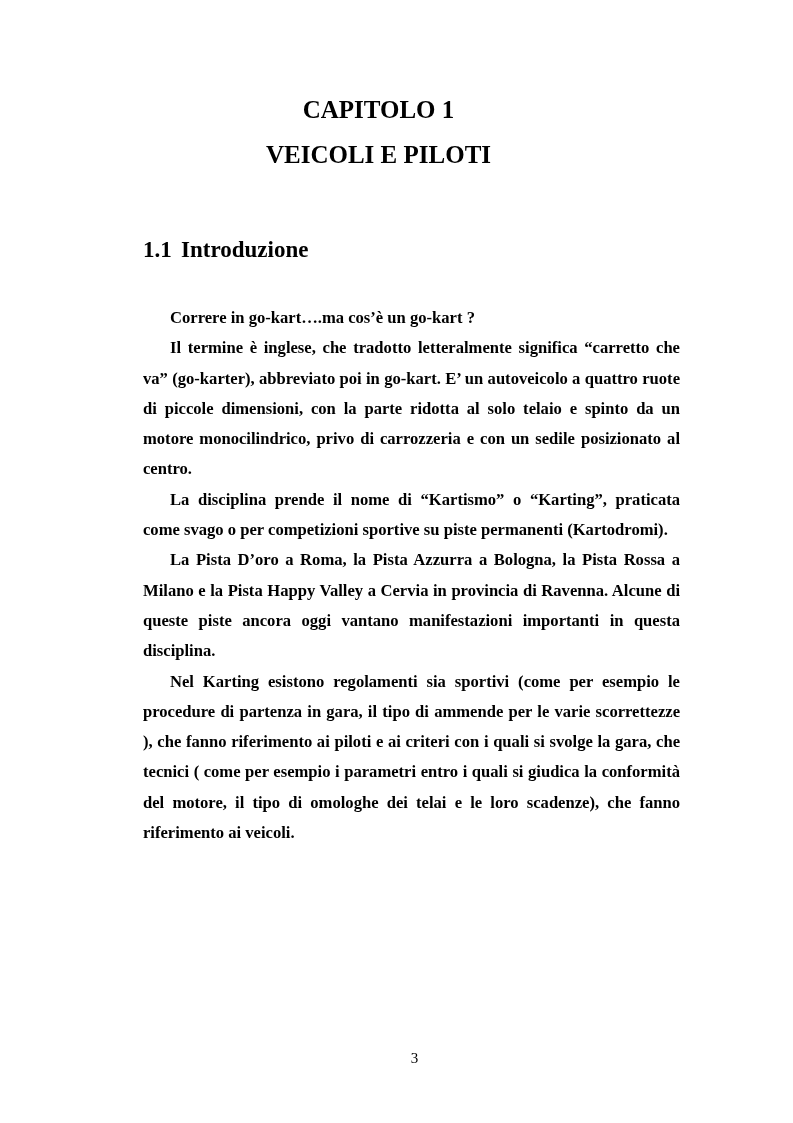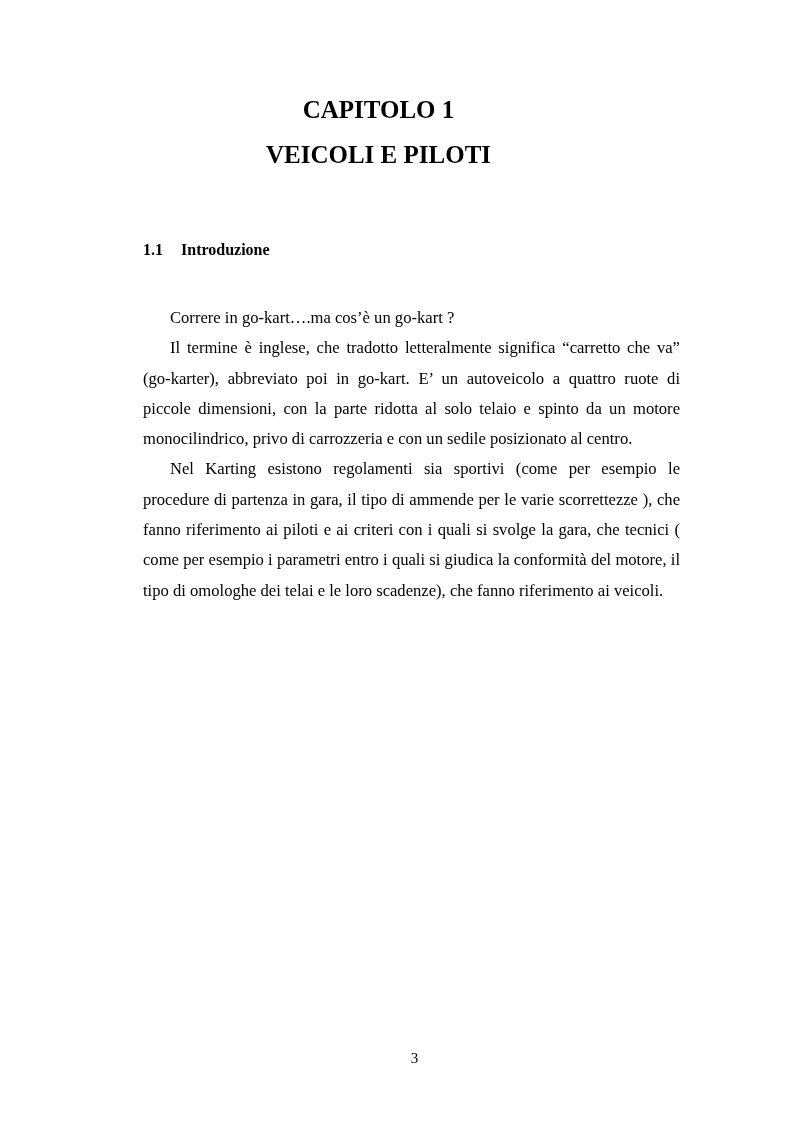--- a/index.html
+++ b/index.html
@@ -8,26 +8,26 @@
     font-family: "Liberation Serif", "DejaVu Serif", serif; color: #000;
   }
   .chapter {
     position: absolute; left: 0; width: 793px; text-align: center;
     font-weight: bold; font-size: 25px; line-height: 30px;
   }
   #ch-num { top: 95px; left: -18px; }
   #ch-title { top: 140px; left: -18px; }
   .section {
     position: absolute; left: 143px; top: 238px;
-    font-weight: bold; font-size: 16px; line-height: 24px;
+    font-weight: bold; font-size: 23px; line-height: 24px;
   }
   .section .num { display: inline-block; width: 38px; }
   .body-text {
     position: absolute; left: 143px; width: 537px; top: 303px;
-    font-size: 16.6px; line-height: 30.3px;
+    font-size: 16.6px; line-height: 30.3px; font-weight: bold;
   }
   .body-text p {
     margin: 0; text-indent: 27px; text-align: justify;
   }
   .page-num {
     position: absolute; top: 1050px; left: 0; width: 793px; text-align: center;
     font-size: 15px; margin-left: 18px;
   }
 </style>
 </head>
@@ -36,16 +36,18 @@
 <div id="ch-num" class="chapter">CAPITOLO 1</div>
 <div id="ch-title" class="chapter">VEICOLI E PILOTI</div>
 
 <div class="section">
   <span class="num">1.1</span><span>Introduzione</span>
 </div>
 
 <div class="body-text">
   <p>Correre in go-kart….ma cos’è un go-kart ?</p>
   <p>Il termine è inglese, che tradotto letteralmente significa  “carretto che va” (go-karter), abbreviato poi in go-kart. E’ un autoveicolo a quattro ruote di piccole dimensioni, con la parte ridotta al solo telaio e spinto da un motore monocilindrico, privo di carrozzeria e con un sedile posizionato al centro.</p>
+  <p>La disciplina prende il nome di “Kartismo” o “Karting”, praticata come svago o per competizioni sportive su piste permanenti (Kartodromi).</p>
+  <p>La Pista D’oro a Roma, la Pista Azzurra a Bologna, la Pista Rossa a Milano e la Pista Happy Valley a Cervia in provincia di Ravenna. Alcune di queste piste ancora oggi vantano manifestazioni importanti in questa disciplina.</p>
   <p>Nel Karting esistono regolamenti sia sportivi (come per esempio le procedure di partenza in gara, il tipo di ammende per le varie scorrettezze ), che fanno riferimento ai piloti e ai criteri con i quali si svolge la gara, che tecnici ( come per esempio i parametri entro i quali si giudica la conformità del motore, il tipo di omologhe dei telai e le loro scadenze), che fanno riferimento ai veicoli.</p>
 </div>
 
 <div class="page-num">3</div>
 
 </body></html>

